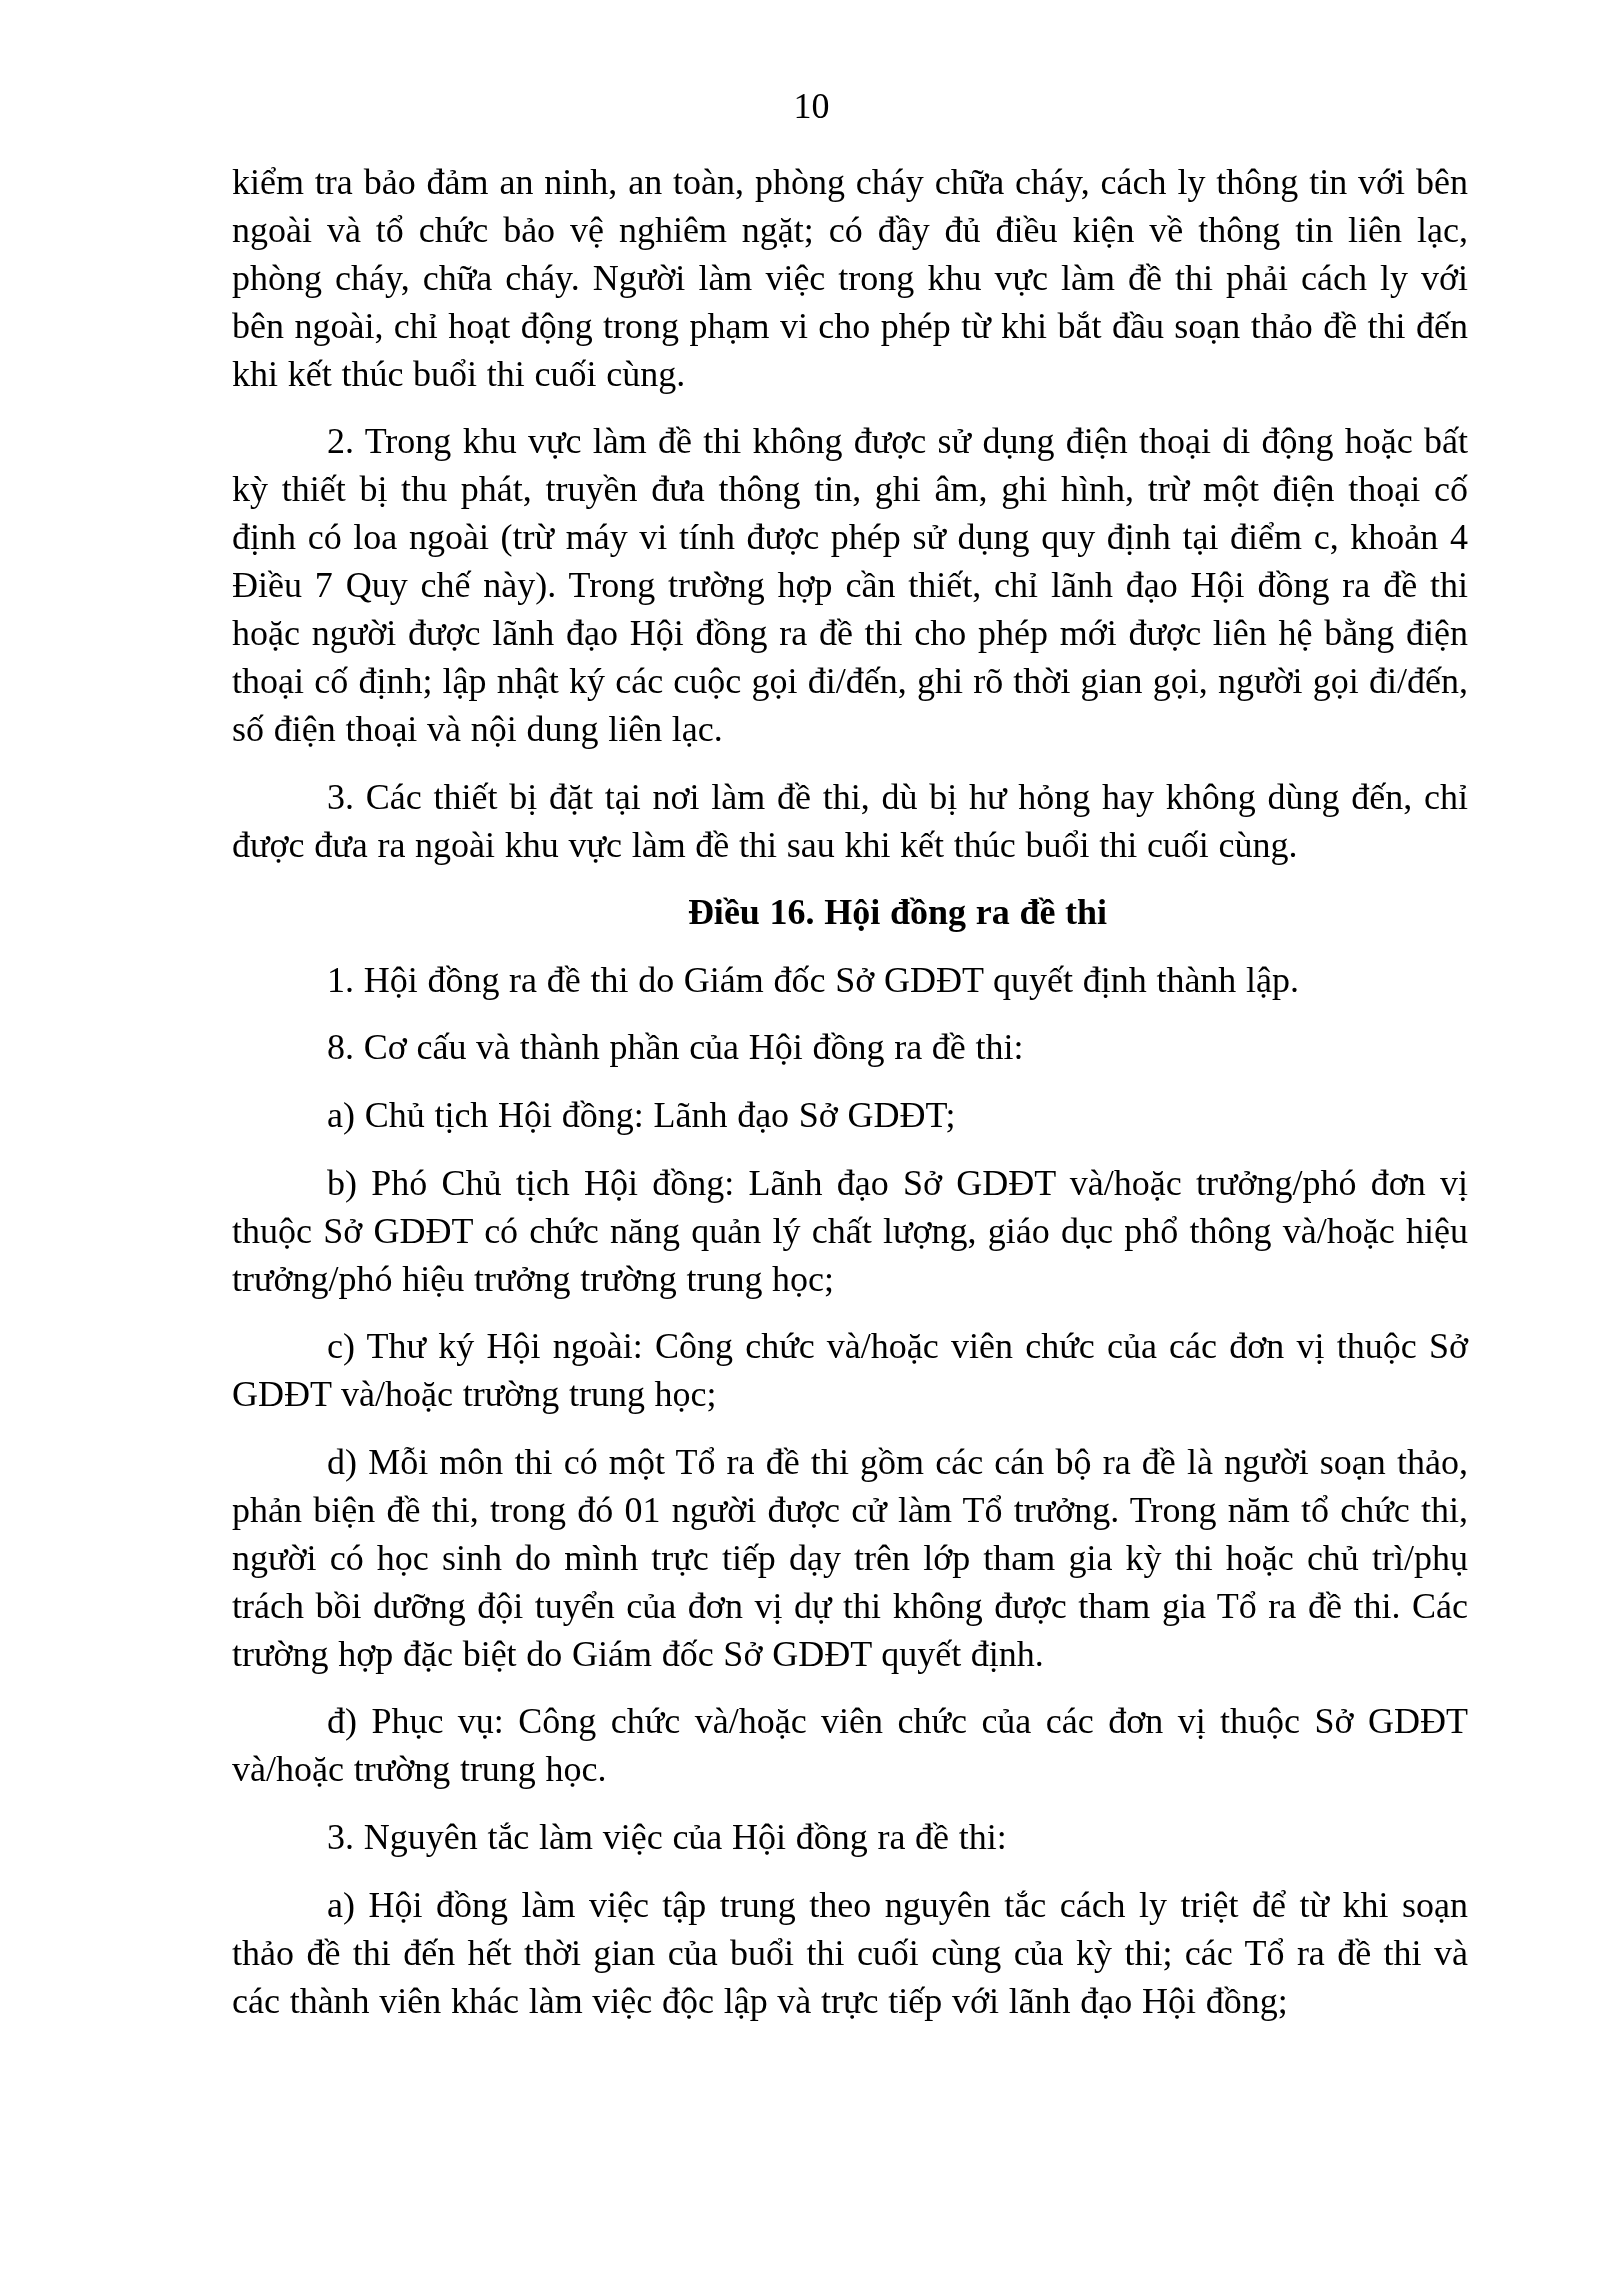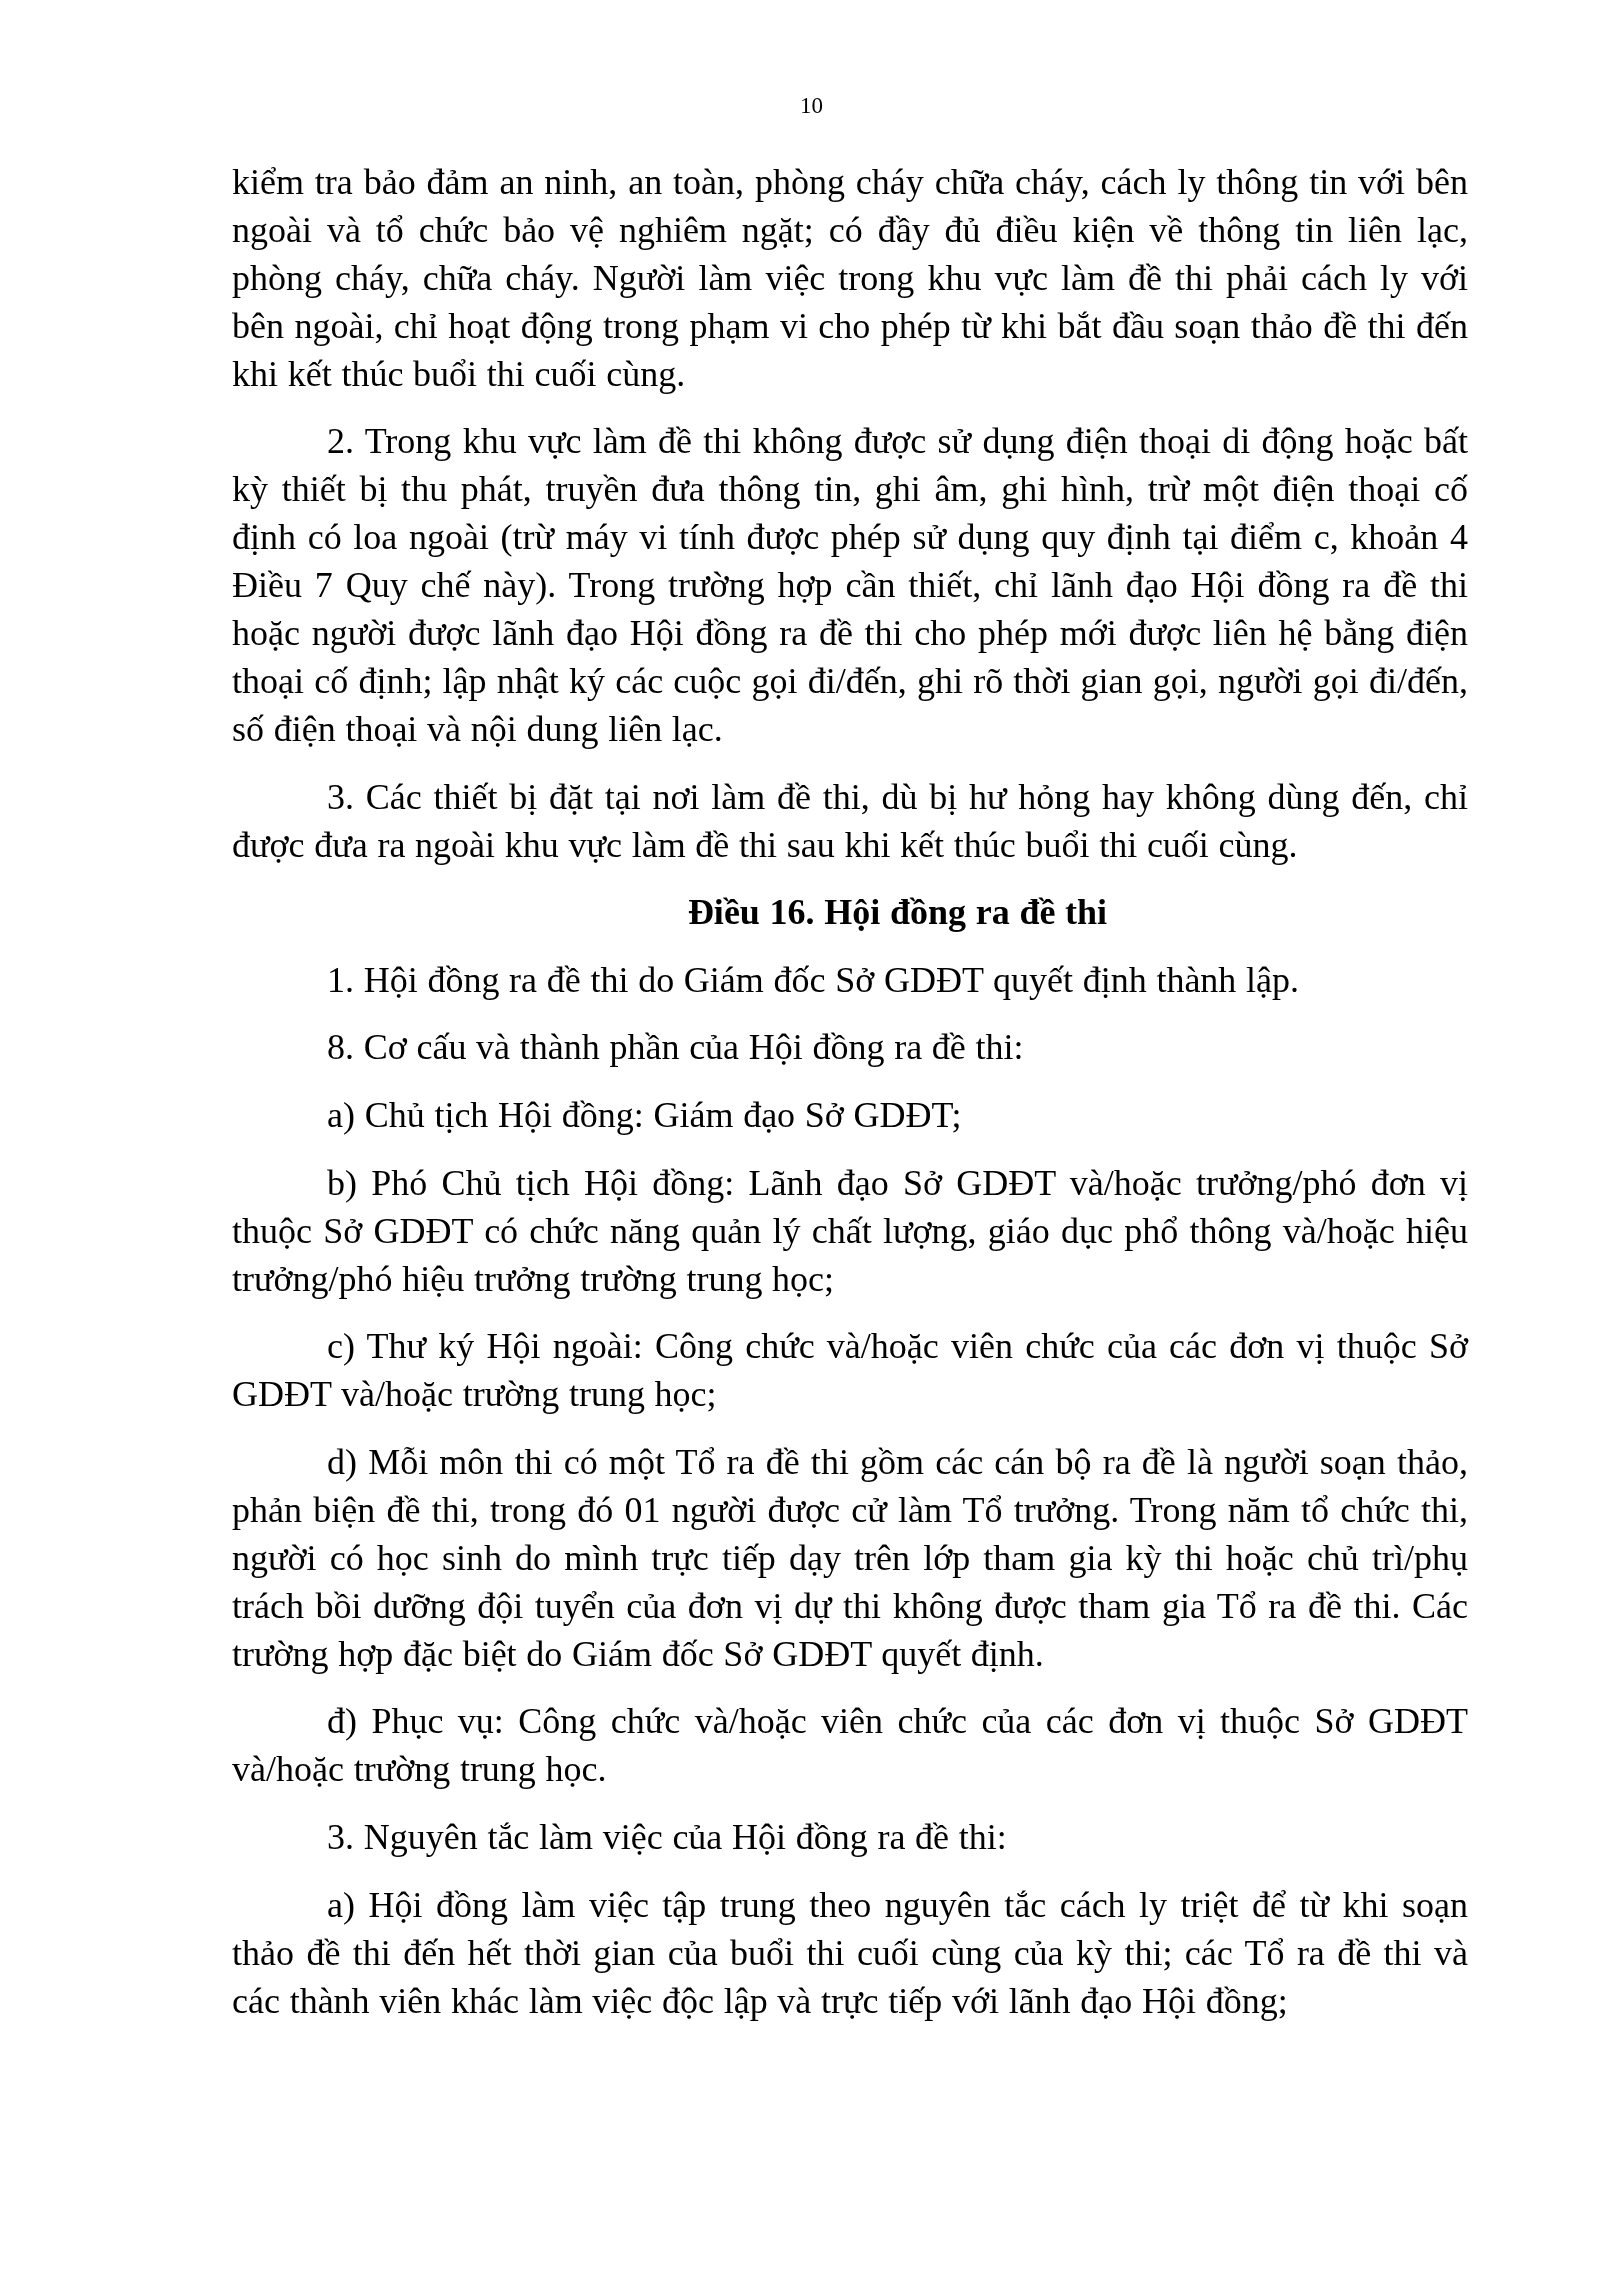--- a/index.html
+++ b/index.html
@@ -13,21 +13,21 @@
     height: 2295px;
     background: #ffffff;
     color: #000000;
     font-family: "Liberation Serif", "DejaVu Serif", serif;
     overflow: hidden;
     box-sizing: border-box;
   }
   .page-number {
     padding-top: 82px;
     text-align: center;
-    font-size: 23px;
+    font-size: 36px;
     line-height: 48px;
   }
   .content {
     box-sizing: border-box;
     padding: 27.5px 155px 0 232px;
   }
   .para {
     font-size: 36px;
     line-height: 48px;
     text-align: justify;
@@ -52,21 +52,21 @@
 
 <div class="page">
   <div class="page-number">10</div>
   <div class="content" id="content">
       <p class="para body no-indent first">kiểm tra bảo đảm an ninh, an toàn, phòng cháy chữa cháy, cách ly thông tin với bên ngoài và tổ chức bảo vệ nghiêm ngặt; có đầy đủ điều kiện về thông tin liên lạc, phòng cháy, chữa cháy. Người làm việc trong khu vực làm đề thi phải cách ly với bên ngoài, chỉ hoạt động trong phạm vi cho phép từ khi bắt đầu soạn thảo đề thi đến khi kết thúc buổi thi cuối cùng.</p>
       <p class="para body">2. Trong khu vực làm đề thi không được sử dụng điện thoại di động hoặc bất kỳ thiết bị thu phát, truyền đưa thông tin, ghi âm, ghi hình, trừ một điện thoại cố định có loa ngoài (trừ máy vi tính được phép sử dụng quy định tại điểm c, khoản 4 Điều 7 Quy chế này). Trong trường hợp cần thiết, chỉ lãnh đạo Hội đồng ra đề thi hoặc người được lãnh đạo Hội đồng ra đề thi cho phép mới được liên hệ bằng điện thoại cố định; lập nhật ký các cuộc gọi đi/đến, ghi rõ thời gian gọi, người gọi đi/đến, số điện thoại và nội dung liên lạc.</p>
       <p class="para body">3. Các thiết bị đặt tại nơi làm đề thi, dù bị hư hỏng hay không dùng đến, chỉ được đưa ra ngoài khu vực làm đề thi sau khi kết thúc buổi thi cuối cùng.</p>
       <p class="para heading">Điều 16. Hội đồng ra đề thi</p>
       <p class="para body">1. Hội đồng ra đề thi do Giám đốc Sở GDĐT quyết định thành lập.</p>
       <p class="para body">8. Cơ cấu và thành phần của Hội đồng ra đề thi:</p>
-      <p class="para body">a) Chủ tịch Hội đồng: Giám đạo Sở GDĐT;</p>
+      <p class="para body">a) Chủ tịch Hội đồng: Lãnh đạo Sở GDĐT;</p>
       <p class="para body">b) Phó Chủ tịch Hội đồng: Lãnh đạo Sở GDĐT và/hoặc trưởng/phó đơn vị thuộc Sở GDĐT có chức năng quản lý chất lượng, giáo dục phổ thông và/hoặc hiệu trưởng/phó hiệu trưởng trường trung học;</p>
       <p class="para body">c) Thư ký Hội ngoài: Công chức và/hoặc viên chức của các đơn vị thuộc Sở GDĐT và/hoặc trường trung học;</p>
       <p class="para body">d) Mỗi môn thi có một Tổ ra đề thi gồm các cán bộ ra đề là người soạn thảo, phản biện đề thi, trong đó 01 người được cử làm Tổ trưởng. Trong năm tổ chức thi, người có học sinh do mình trực tiếp dạy trên lớp tham gia kỳ thi hoặc chủ trì/phụ trách bồi dưỡng đội tuyển của đơn vị dự thi không được tham gia Tổ ra đề thi. Các trường hợp đặc biệt do Giám đốc Sở GDĐT quyết định.</p>
       <p class="para body">đ) Phục vụ: Công chức và/hoặc viên chức của các đơn vị thuộc Sở GDĐT và/hoặc trường trung học.</p>
       <p class="para body">3. Nguyên tắc làm việc của Hội đồng ra đề thi:</p>
       <p class="para body">a) Hội đồng làm việc tập trung theo nguyên tắc cách ly triệt để từ khi soạn thảo đề thi đến hết thời gian của buổi thi cuối cùng của kỳ thi; các Tổ ra đề thi và các thành viên khác làm việc độc lập và trực tiếp với lãnh đạo Hội đồng;</p>
     </div>
 </div>
 
 

